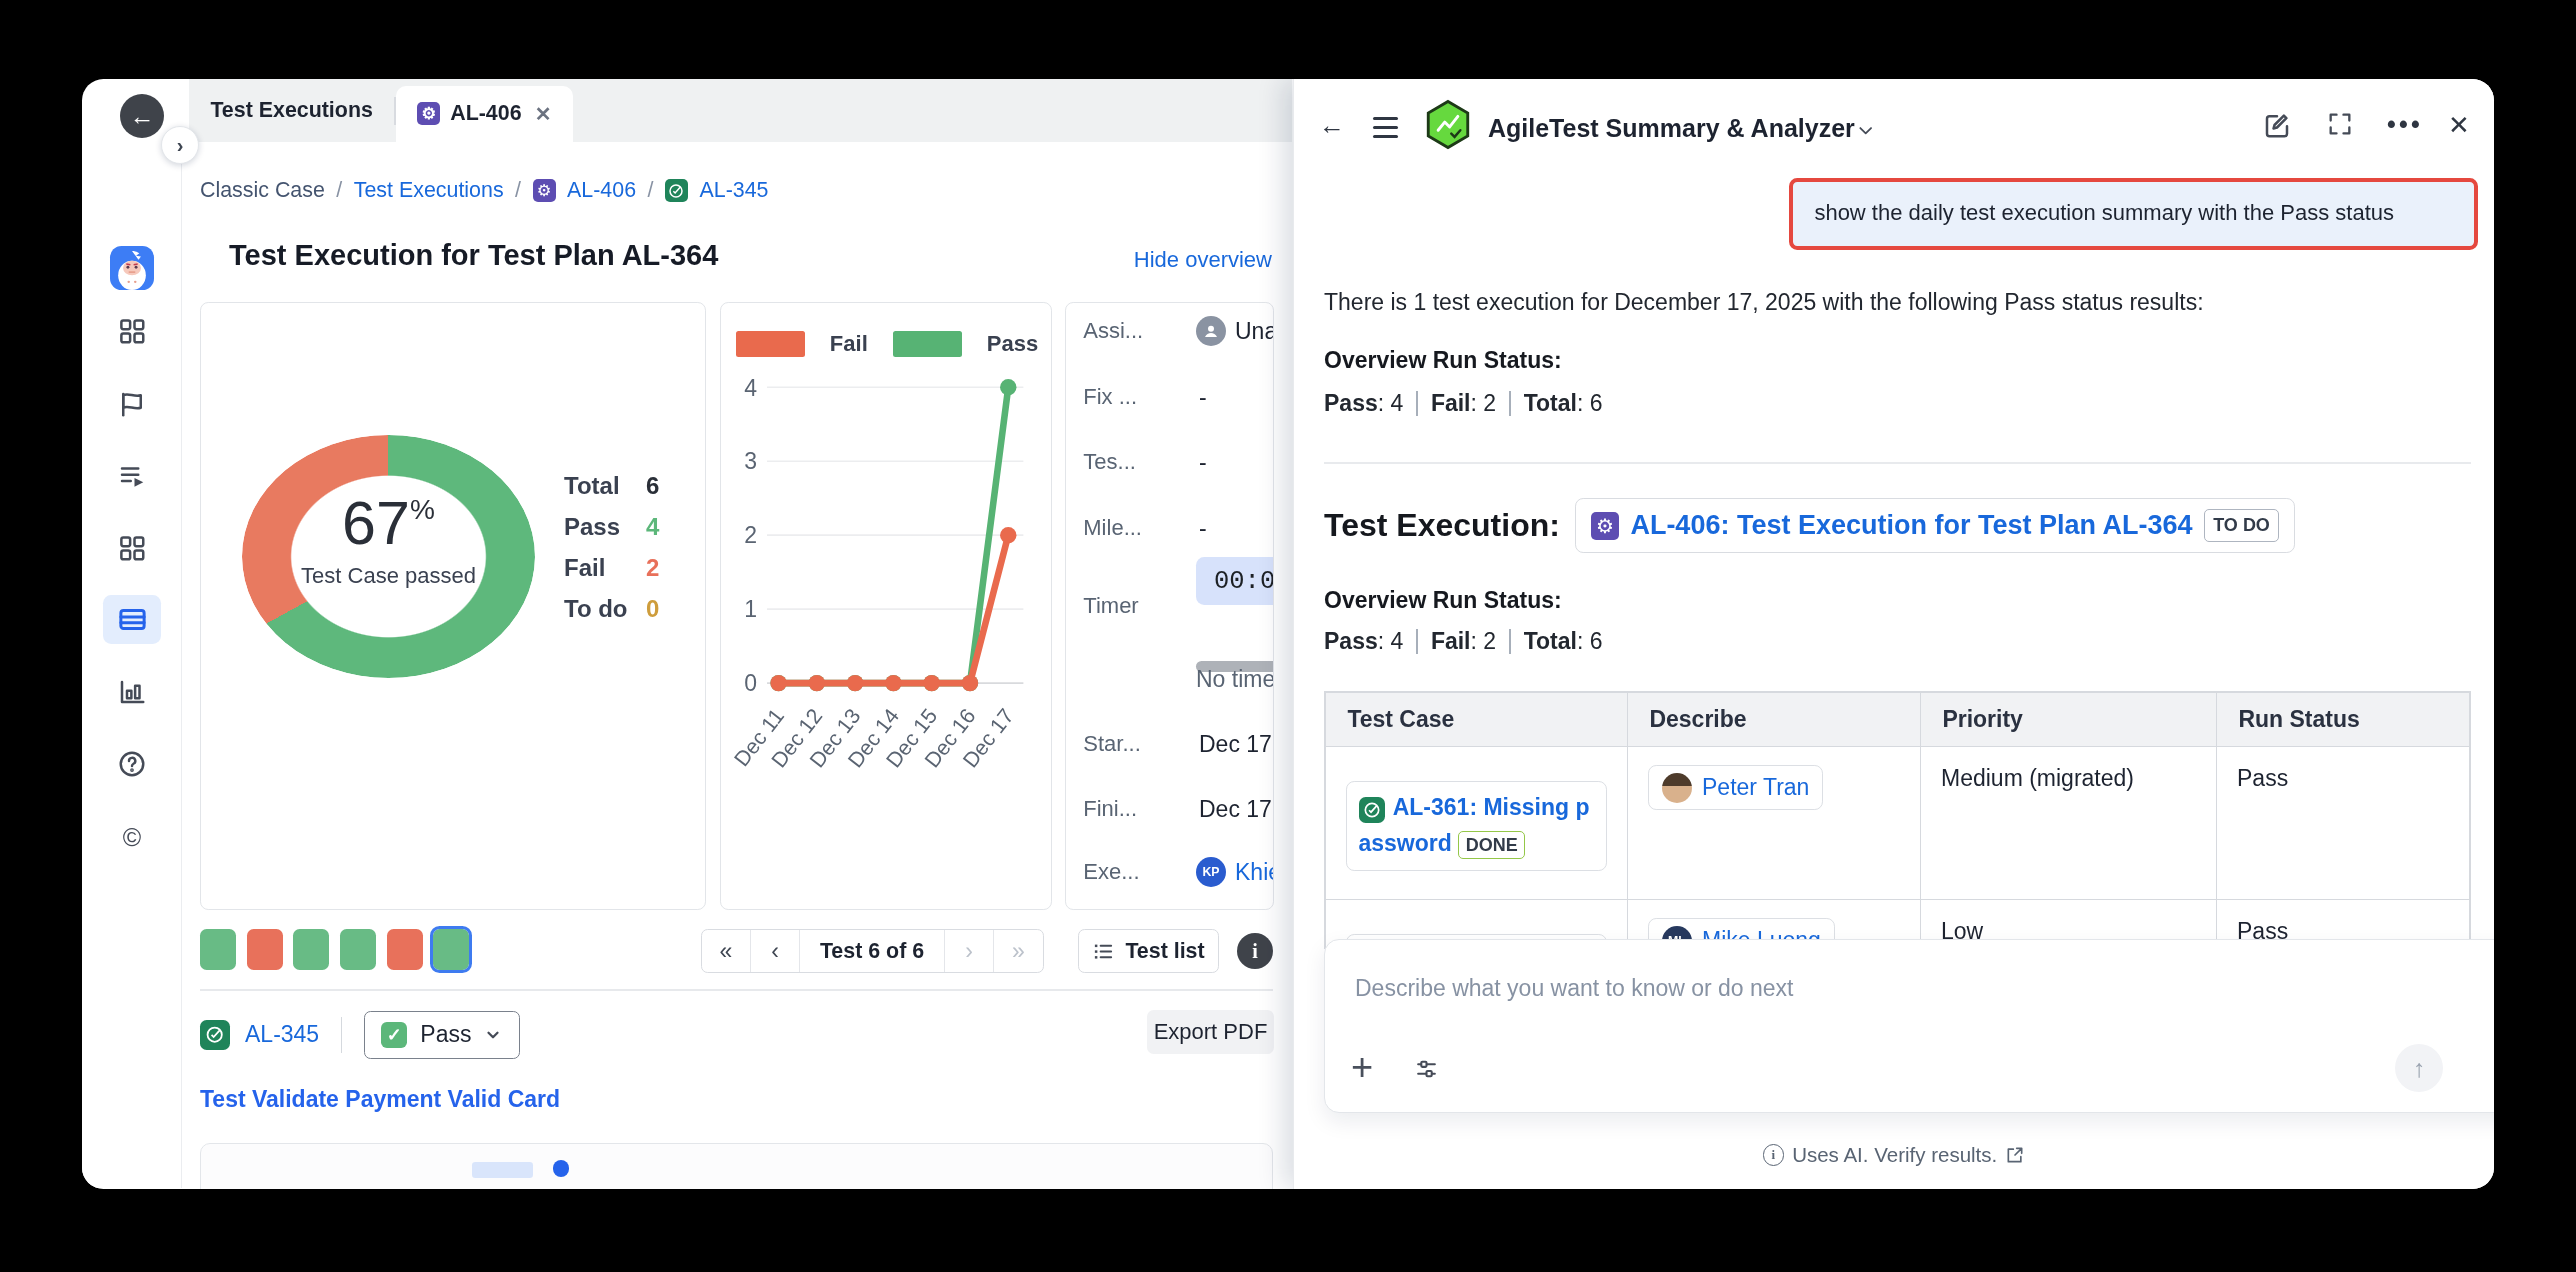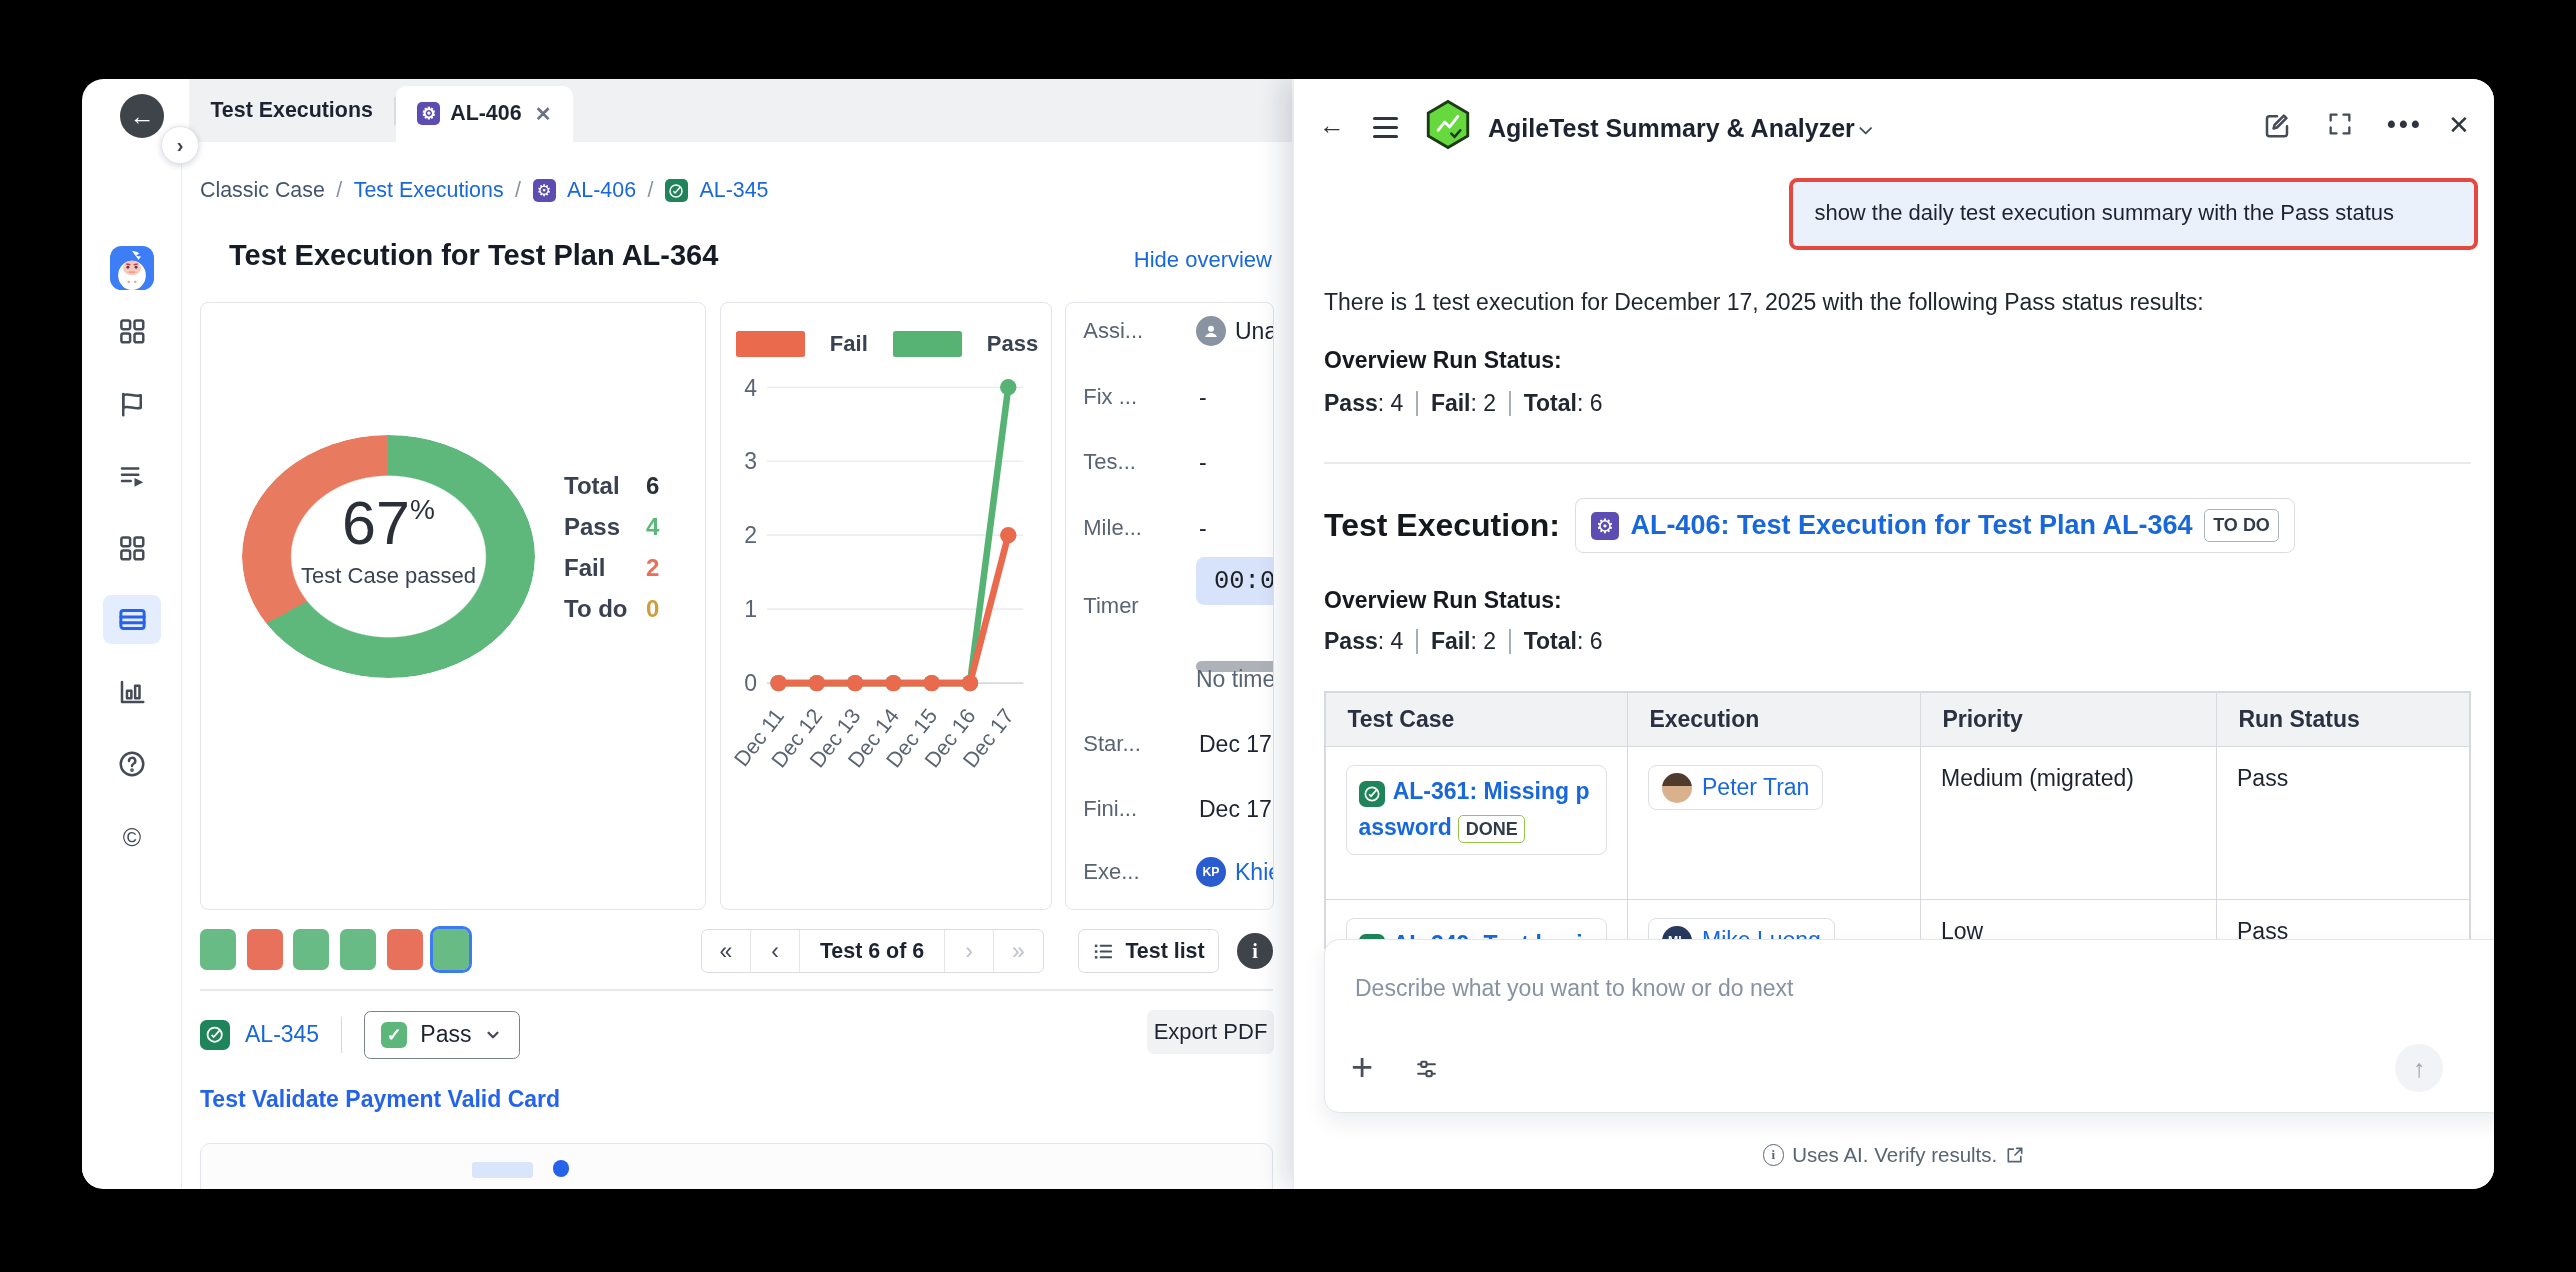--- a/index.html
+++ b/index.html
@@ -135,21 +135,21 @@
   #exec-pill { display:flex; align-items:center; gap:11.5px; border:1.6px solid #D9DCE1; border-radius:8.2px; padding:10px 15px; background:#fff; }
   #exec-link { font-size:27px; font-weight:700; color:#1868DB; }
   .badge { border:1.6px solid #AEB5C0; border-radius:5px; font-size:18px; font-weight:800; color:#323B49; padding:5px 8.2px; background:#fff; white-space:nowrap; }
   .badge.done { border-color:#94C748; padding:3.3px 6.6px; }
 
   #ai-table { left:30px; top:612px; width:1147px; height:258px; overflow:hidden; border:1.6px solid #D6D9DE; }
   table { border-collapse:collapse; width:100%; }
   th { background:#F1F2F4; height:54px; text-align:left; font-size:23px; font-weight:600; color:#2A3140; padding-left:21.4px; border:1.6px solid #D6D9DE; }
   td { border:1.6px solid #D6D9DE; vertical-align:top; padding:18px 20px; font-size:23px; color:#1D2330; }
   tr.r1 td { height:153px; }
-  .tc-pill { display:inline-block; border:1.6px solid #DCDFE4; border-radius:8.2px; padding:8.2px 11.5px; width:261px; line-height:1.55; }
+  .tc-pill { display:inline-block; border:1.6px solid #DCDFE4; border-radius:8.2px; padding:8.2px 11.5px; width:261px; line-height:1.55;margin-top:16px; }
   .tc-pill .key-link { color:#1868DB; font-weight:600; font-size:23px; word-break:break-all; }
   .tc-pill .tile-green, .tile-inline { vertical-align:-5px; margin-right:8.2px; }
   .as-pill { display:inline-flex; align-items:center; gap:10px; border:1.6px solid #DCDFE4; border-radius:8.2px; padding:6.6px 13px; }
   .as-name { color:#1868DB; font-size:23px; }
   .ava-photo { width:30px; height:30px; border-radius:50%; background:linear-gradient(180deg,#4e3b2b 0 42%,#D9B18C 42%); }
 
   #input-card { left:30px; top:860px; width:1284px; height:174px; background:#fff; border:1.6px solid #E3E6EA; border-radius:15px;
     box-shadow:0 8.2px 21.4px rgba(9,30,66,.08); z-index:6; }
   #ph { left:30px; top:35px; font-size:23px; color:#8792A3; }
   #plus-ic { left:26px; top:108px; font-size:38px; font-weight:300; color:#49505C; line-height:1; }
@@ -512,21 +512,21 @@
       <b>Total</b>
         <span>:&nbsp;</span>
         <span>6</span>
     </div>
 
     <div id="ai-table" class="abs">
       <table>
         <thead>
           <tr>
             <th style="width:293px">Test Case</th>
-            <th style="width:293px">Execution</th>
+            <th style="width:293px">Describe</th>
             <th style="width:296px">Priority</th>
             <th>Run Status</th>
           </tr>
         </thead>
         <tbody>
           <tr class="r1">
             <td>
               <span class="tc-pill">
                 <span class="tile-34 tile-inline" style="width:26px;height:26px;display:inline-flex">
                   <svg width="20" height="20" viewBox="0 0 24 24" fill="none" stroke="#fff" stroke-width="2">

